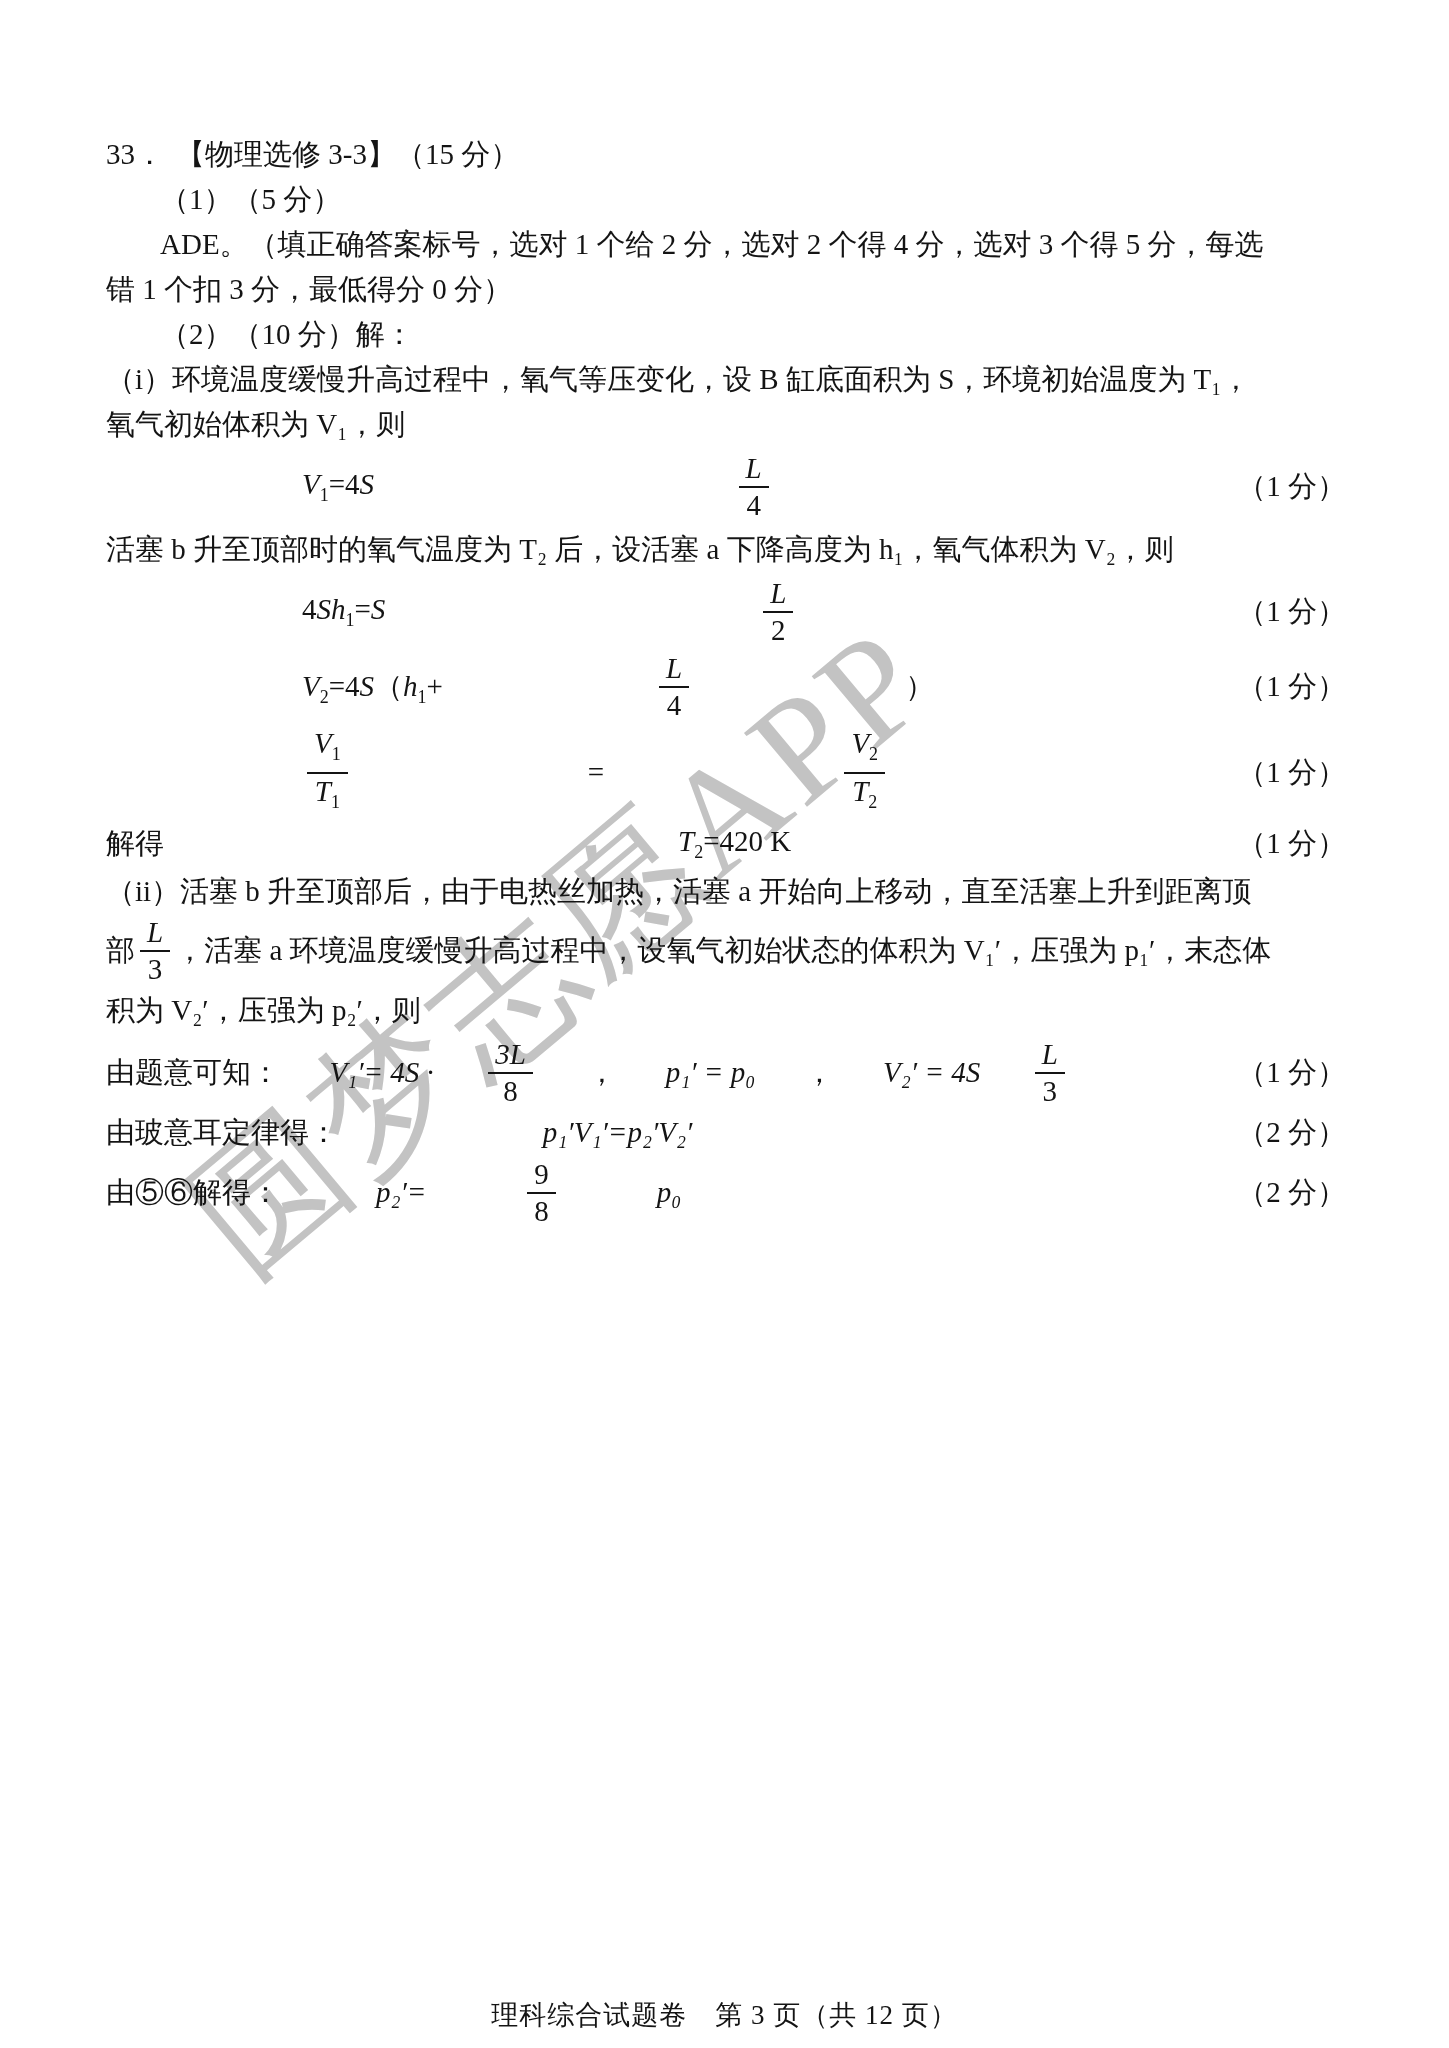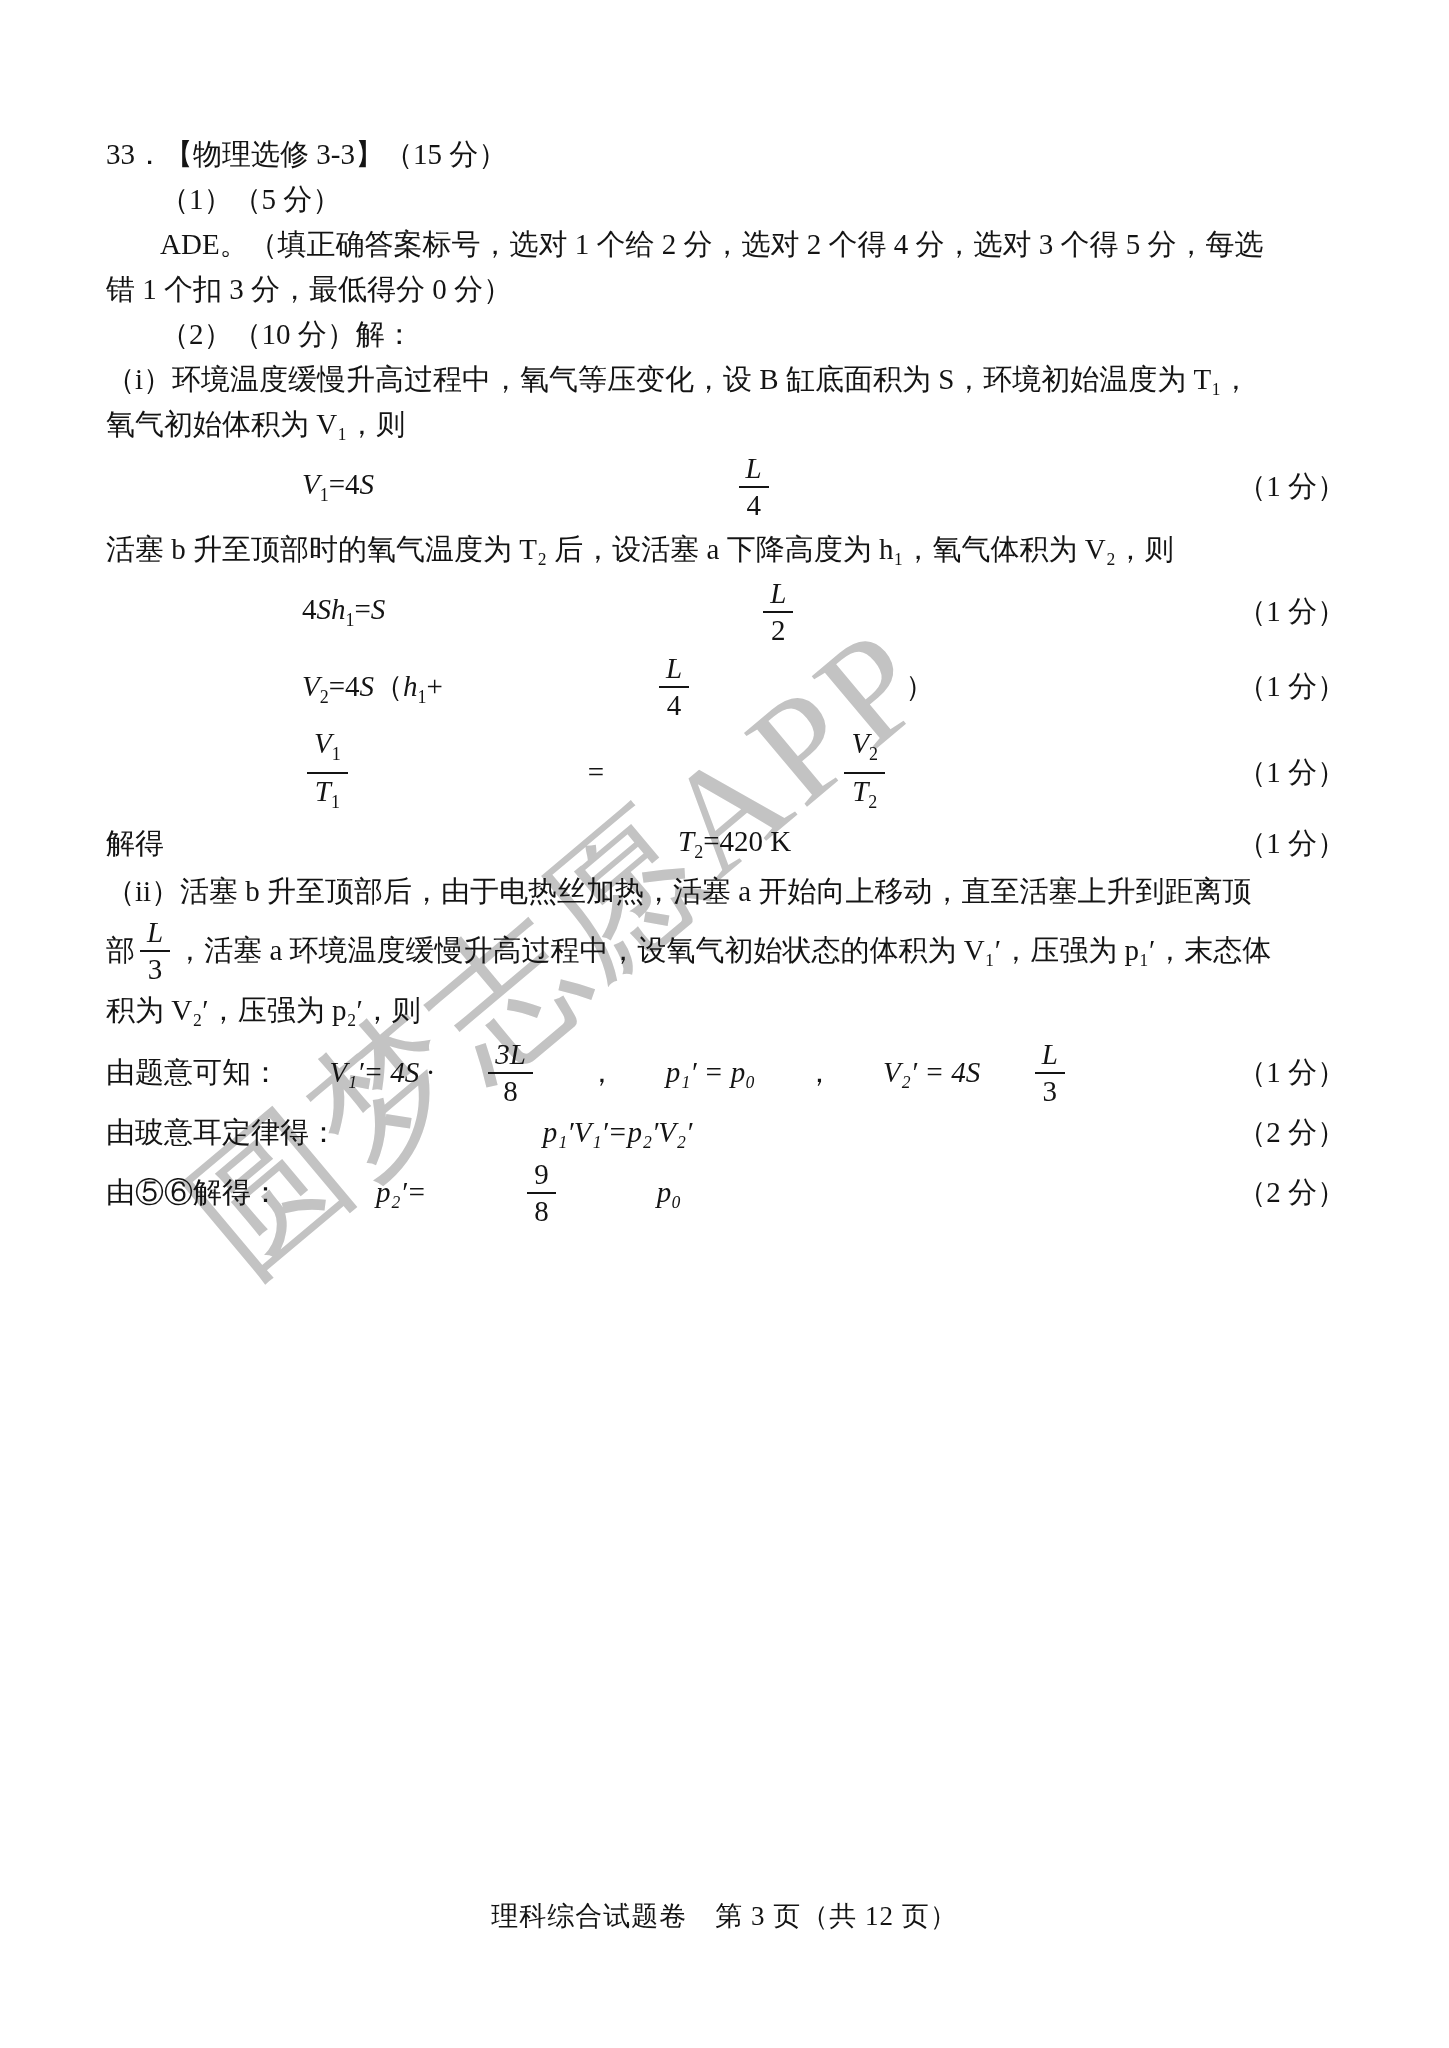--- a/index.html
+++ b/index.html
@@ -11,21 +11,21 @@
   }
   .watermark {
     position:absolute; left:60px; top:850px; width:1000px;
     text-align:center; transform:rotate(-40deg); transform-origin:center;
     font-size:148px; color:#c3c3c3; letter-spacing:6px;
     white-space:nowrap; z-index:1; user-select:none;
   }
   .content { position:absolute; left:106px; top:132px; width:1240px; z-index:2; }
   .line { line-height:45px; white-space:nowrap; margin:0; }
   .indent { padding-left:54px; }
-  .num-gap { }
+  .num-gap { margin-right:12px; }
   .var { font-style:italic; }
   sub { font-size:0.62em; }
   .eq-row { display:flex; align-items:center; margin:5px 0; white-space:nowrap;justify-content:space-between; }
   .eq-indent { padding-left:196px; }
   .eq-label-fixed { display:inline-block; width:196px; }
   .frac {
     display:inline-flex; flex-direction:column; align-items:center;
     vertical-align:middle; margin:0 5px; text-align:center;
   }
   .frac .fnum { display:block; padding:0 7px 1px; border-bottom:2px solid #141414; line-height:33px; }
@@ -33,21 +33,21 @@
   .frac-line { display:flex; align-items:center; white-space:nowrap; margin:2px 0; }
   .g1 { margin-left:104px; }
   .g2 { margin-left:66px; }
   .g3 { margin-left:92px; }
   .g4 { margin-left:112px; }
   .g5 { margin-left:70px; }
   .g6 { margin-left:118px; }
   .g7 { margin-left:340px; }
   .g8 { margin-left:460px; }
   .footer {
-    position:absolute; left:0; right:0; top:1898px; z-index:2;
+    position:absolute; left:0; right:0; top:1997px; z-index:2;
     text-align:center; font-size:27px; letter-spacing:1px;
   }
 </style>
 </head>
 <body>
 
 <div class="page">
 
   <div class="watermark">圆梦志愿APP</div>
 

